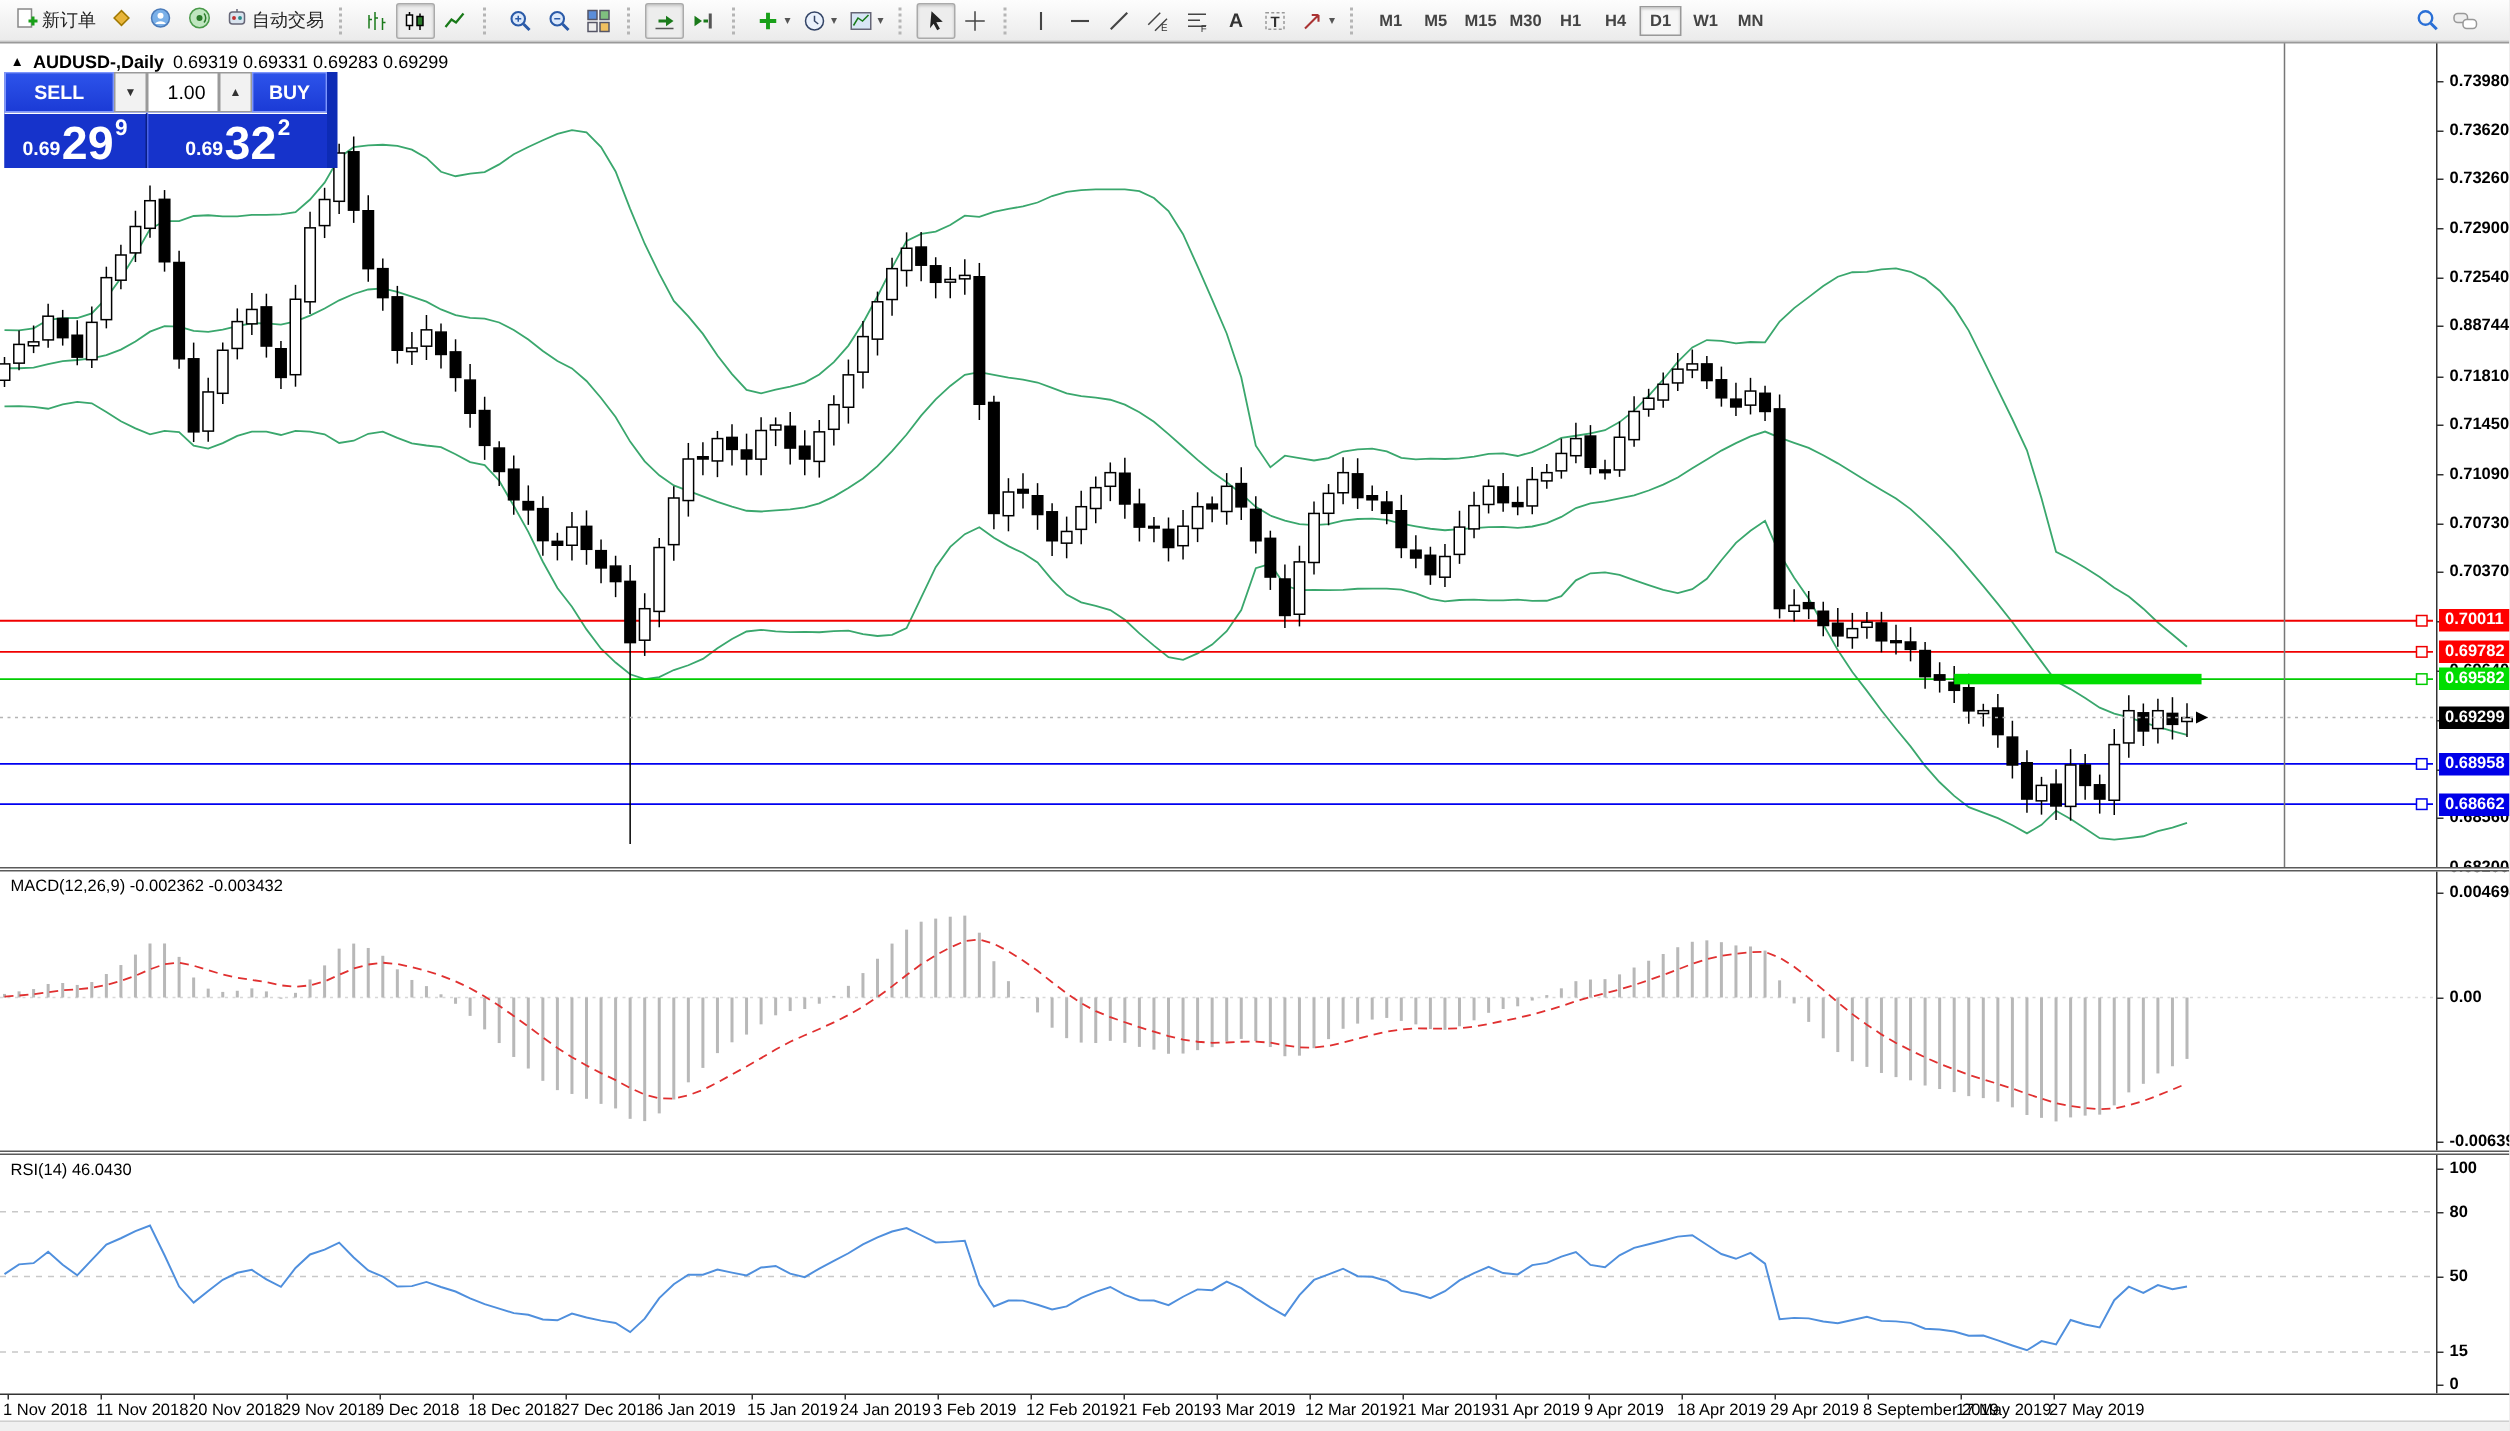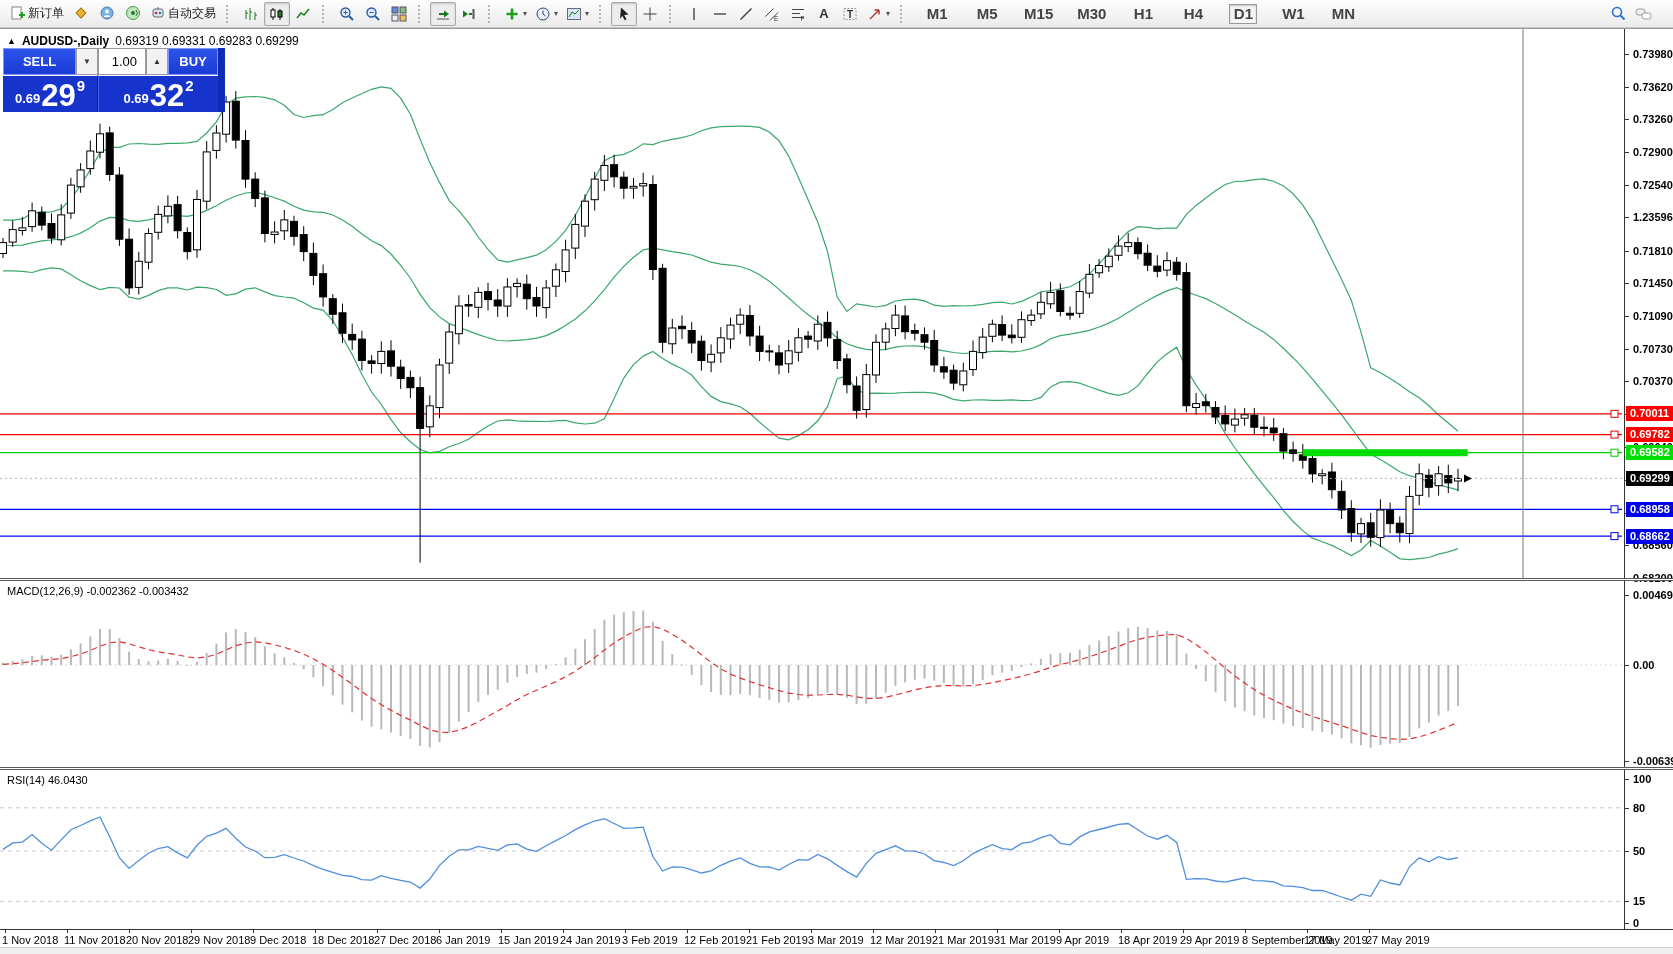--- a/index.html
+++ b/index.html
@@ -11,21 +11,21 @@
   #toolbar{position:absolute;left:0;top:0;width:1673px;height:28px;
            background:linear-gradient(#fdfdfd,#ebebeb);border-bottom:1px solid #c6c6c6;
            display:flex;align-items:center;padding:0 6px;z-index:20}
   .grip{width:8px;height:18px;border-left:2px dotted #b5b5b5;margin:0 4px 0 6px}
   .tbtn{min-width:26px;height:24px;display:flex;align-items:center;justify-content:center;
         border:1px solid transparent;border-radius:2px;color:#444;font-size:11px;gap:2px;padding:0 3px;cursor:default}
   .tbtn.active{background:#ededed;border-color:#aaa;box-shadow:inset 0 1px 2px rgba(0,0,0,.18)}
   .tbtn .cn{font-size:12px;color:#222;white-space:nowrap}
   .caret{font-size:8px;color:#555;margin-left:1px}
   .tf{min-width:28px;height:20px;display:flex;align-items:center;justify-content:center;
-      font-weight:bold;font-size:15px;color:#444;border:1px solid transparent;margin:0 11px}
+      font-weight:bold;font-size:11px;color:#444;border:1px solid transparent;margin:0 1px}
   .tf.active{background:#f6f6f6;border-color:#999;box-shadow:inset 0 1px 2px rgba(0,0,0,.2)}
   #tb-right{margin-left:auto;display:flex;align-items:center;margin-right:10px}
 
   
   #main-svg,#macd-svg,#rsi-svg{position:absolute;left:0}
   #main-svg{top:28px}
   #macd-svg{top:582px}
   #rsi-svg{top:771px}
   .pane-sep{position:absolute;left:0;width:1673px;height:3px;border-top:1px solid #5a5a5a;border-bottom:1px solid #5a5a5a;background:#fff;z-index:6}
   #top-border{position:absolute;left:0;top:28px;width:1673px;height:1px;background:#9a9a9a;z-index:6}
@@ -796,21 +796,21 @@
       <div class="ticklabel" style="top:21px">0.73980</div>
       <div class="tickmark" style="top:59px"></div>
       <div class="ticklabel" style="top:54px">0.73620</div>
       <div class="tickmark" style="top:91px"></div>
       <div class="ticklabel" style="top:86px">0.73260</div>
       <div class="tickmark" style="top:124px"></div>
       <div class="ticklabel" style="top:119px">0.72900</div>
       <div class="tickmark" style="top:157px"></div>
       <div class="ticklabel" style="top:152px">0.72540</div>
       <div class="tickmark" style="top:189px"></div>
-      <div class="ticklabel" style="top:184px">1.23596</div>
+      <div class="ticklabel" style="top:184px">0.88744</div>
       <div class="tickmark" style="top:223px"></div>
       <div class="ticklabel" style="top:218px">0.71810</div>
       <div class="tickmark" style="top:255px"></div>
       <div class="ticklabel" style="top:250px">0.71450</div>
       <div class="tickmark" style="top:288px"></div>
       <div class="ticklabel" style="top:283px">0.71090</div>
       <div class="tickmark" style="top:321px"></div>
       <div class="ticklabel" style="top:316px">0.70730</div>
       <div class="tickmark" style="top:353px"></div>
       <div class="ticklabel" style="top:348px">0.70370</div>
@@ -877,21 +877,21 @@
       <div class="dlabel" style="left:684px">12 Feb 2019</div>
       <div class="dtick" style="left:749px"></div>
       <div class="dlabel" style="left:746px">21 Feb 2019</div>
       <div class="dtick" style="left:811px"></div>
       <div class="dlabel" style="left:808px">3 Mar 2019</div>
       <div class="dtick" style="left:873px"></div>
       <div class="dlabel" style="left:870px">12 Mar 2019</div>
       <div class="dtick" style="left:935px"></div>
       <div class="dlabel" style="left:932px">21 Mar 2019</div>
       <div class="dtick" style="left:997px"></div>
-      <div class="dlabel" style="left:994px">31 Mar 2019</div>
+      <div class="dlabel" style="left:994px">31 Apr 2019</div>
       <div class="dtick" style="left:1059px"></div>
       <div class="dlabel" style="left:1056px">9 Apr 2019</div>
       <div class="dtick" style="left:1121px"></div>
       <div class="dlabel" style="left:1118px">18 Apr 2019</div>
       <div class="dtick" style="left:1183px"></div>
       <div class="dlabel" style="left:1180px">29 Apr 2019</div>
       <div class="dtick" style="left:1245px"></div>
       <div class="dlabel" style="left:1242px">8 September 2019</div>
       <div class="dtick" style="left:1307px"></div>
       <div class="dlabel" style="left:1304px">17 May 2019</div>

